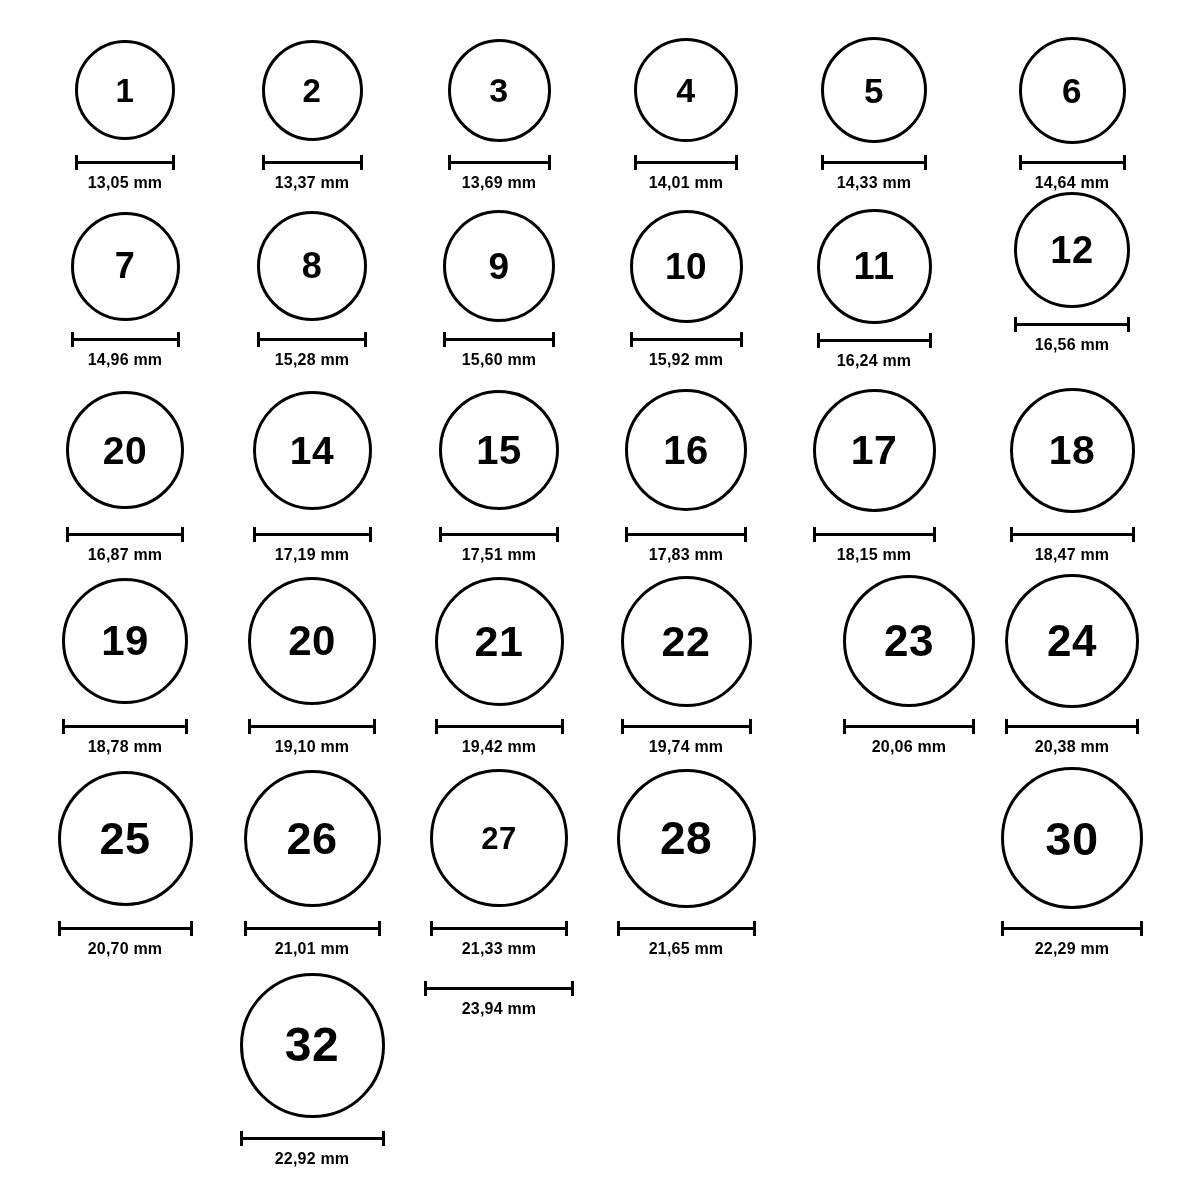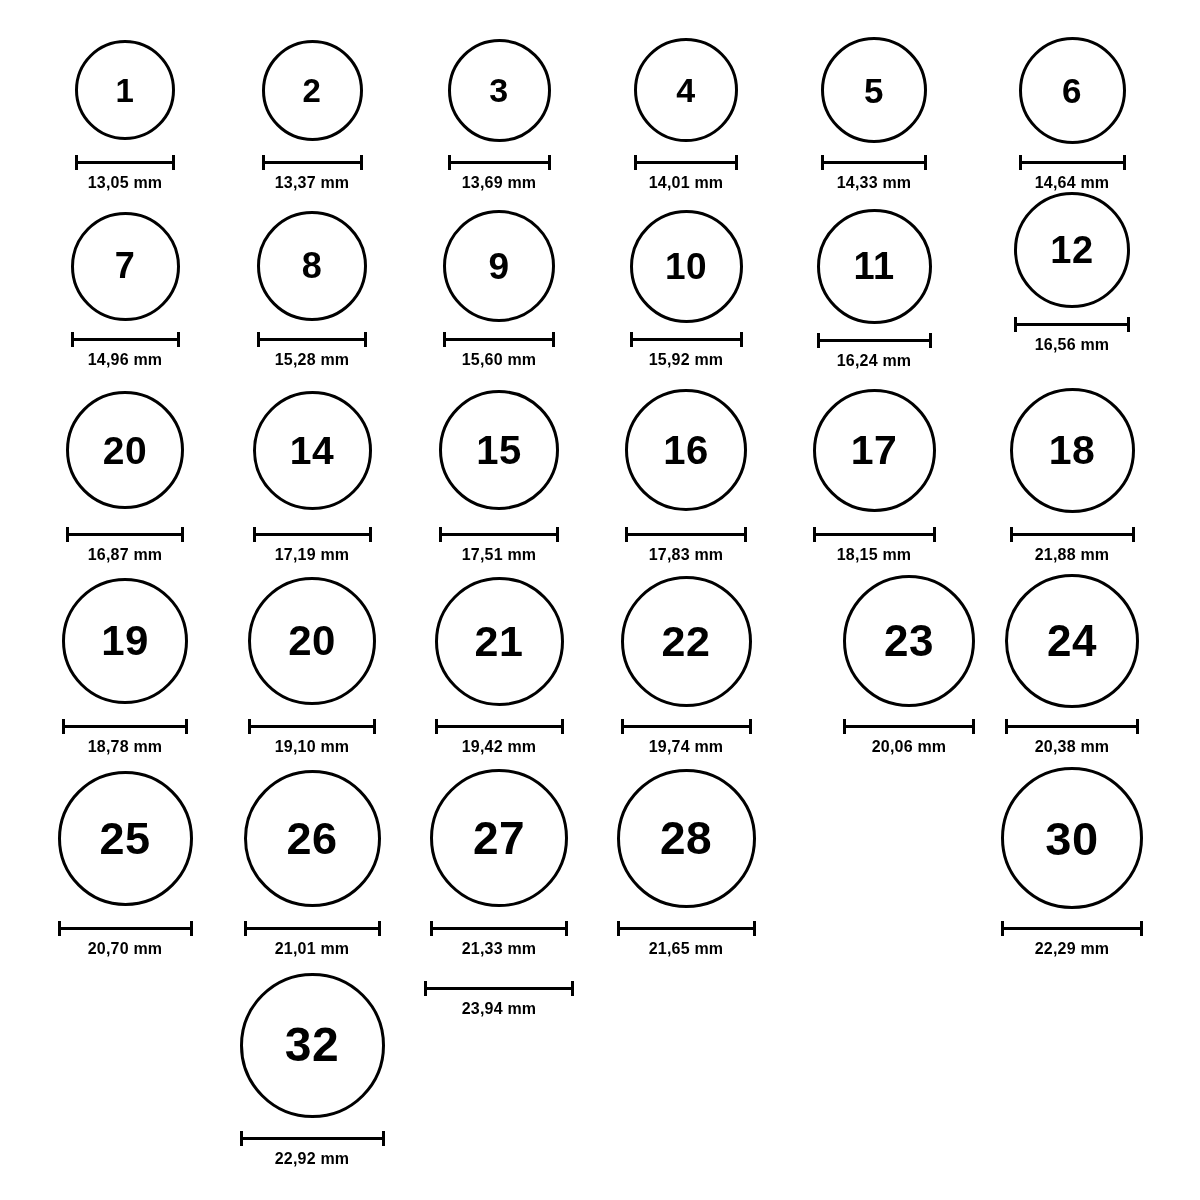--- a/index.html
+++ b/index.html
@@ -282,21 +282,21 @@
     <div class="ring-cell" style="left: 962px; top: 387.5px; width: 220px;">
       <div class="ring-circle" style="width: 125px; height: 125px;">
         <span class="ring-number" style="font-size: 41px;">18</span>
       </div>
       <div style="height: 5.5px;"></div>
       <div class="ring-ruler" style="width: 125px;">
         <div class="bar"></div>
         <div class="cap left"></div>
         <div class="cap right"></div>
       </div>
-      <div class="ring-label">21,88 mm</div>
+      <div class="ring-label">18,47 mm</div>
     </div>
     <div class="ring-cell" style="left: 15px; top: 578px; width: 220px;">
       <div class="ring-circle" style="width: 126px; height: 126px;">
         <span class="ring-number" style="font-size: 42px;">19</span>
       </div>
       <div style="height: 6px;"></div>
       <div class="ring-ruler" style="width: 126px;">
         <div class="bar"></div>
         <div class="cap left"></div>
         <div class="cap right"></div>
@@ -382,21 +382,21 @@
       <div style="height: 5.5px;"></div>
       <div class="ring-ruler" style="width: 137px;">
         <div class="bar"></div>
         <div class="cap left"></div>
         <div class="cap right"></div>
       </div>
       <div class="ring-label">21,01 mm</div>
     </div>
     <div class="ring-cell" style="left: 389px; top: 769px; width: 220px;">
       <div class="ring-circle" style="width: 138px; height: 138px;">
-        <span class="ring-number" style="font-size: 46px;">27</span>
+        <span class="ring-number" style="font-size: 31px;">27</span>
       </div>
       <div style="height: 5px;"></div>
       <div class="ring-ruler" style="width: 138px;">
         <div class="bar"></div>
         <div class="cap left"></div>
         <div class="cap right"></div>
       </div>
       <div class="ring-label">21,33 mm</div>
     </div>
     <div class="ring-cell" style="left: 576px; top: 768.5px; width: 220px;">

